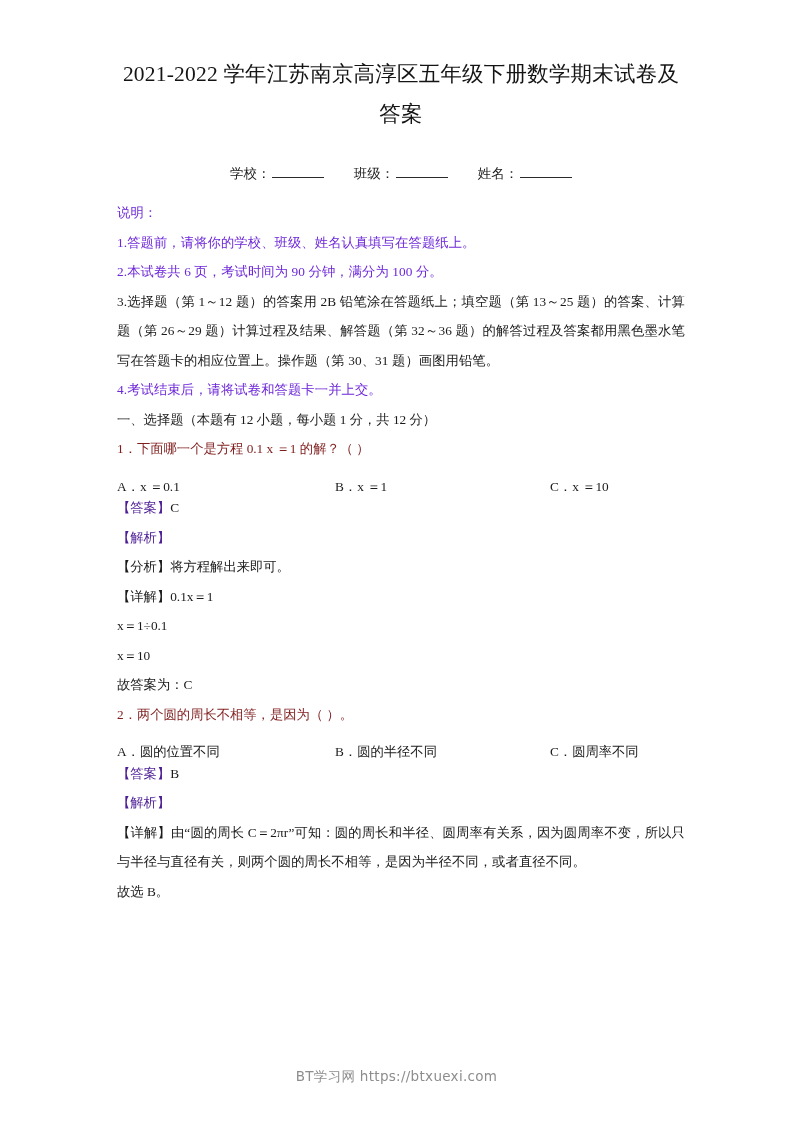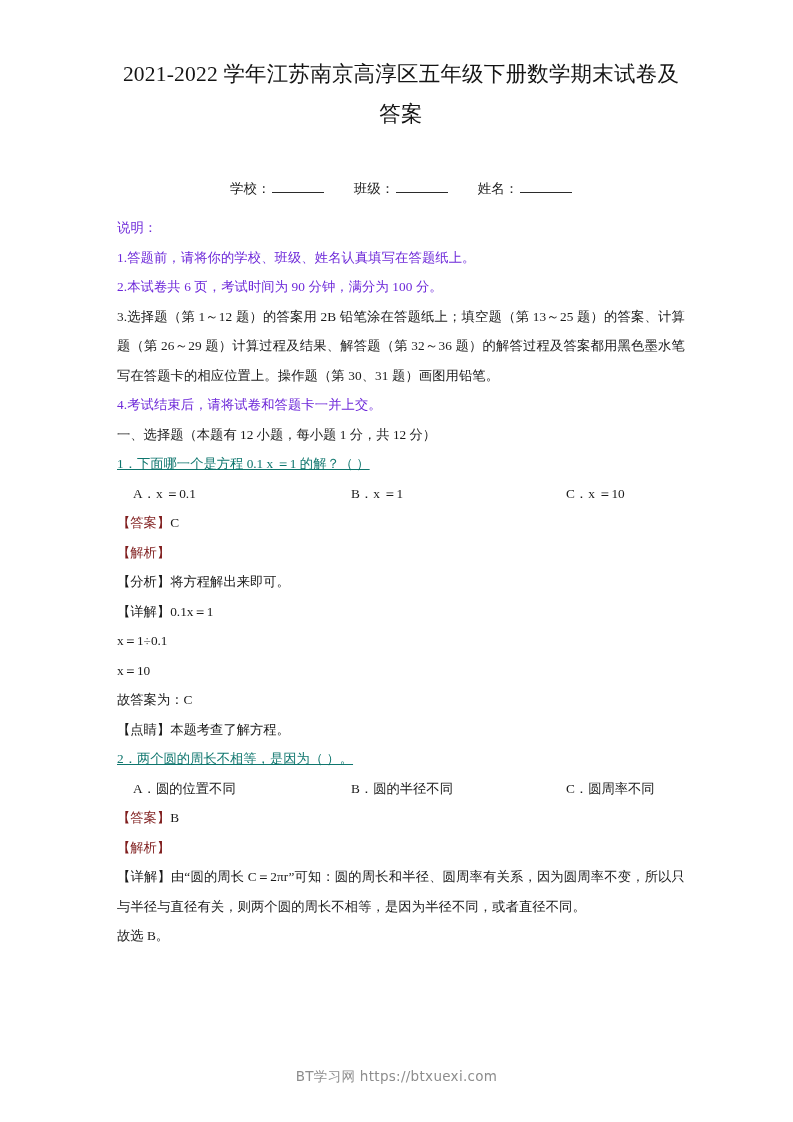--- a/index.html
+++ b/index.html
@@ -35,21 +35,21 @@
     font-size: 21.5px;
     line-height: 40px;
     text-align: center;
     letter-spacing: 0.2px;
     color: #141414;
     font-family: "Liberation Serif", "DejaVu Serif", serif;
   }
 
   
   .identity-row {
-    margin-top: 44px;
+    margin-top: 29px;
     text-align: center;
     font-size: 13.5px;
     line-height: 22px;
     color: #1a1a1a;
   }
   .identity-field {
     display: inline-block;
     margin: 0 13px;
     white-space: nowrap;
   }
@@ -85,49 +85,47 @@
     line-height: 29.5px;
     color: #1a1a1a;
     white-space: nowrap;
   }
 
   
   .question-stem {
     font-size: 13.3px;
     line-height: 29.5px;
     white-space: nowrap;
-    color: #0f766e;
-    text-decoration: underline;
+    color: #7f1d1d;
   }
   .options-row {
     position: relative;
     height: 29.5px;
     font-size: 13.3px;
     line-height: 29.5px;
     color: #1a1a1a;
   }
   .opt {
     position: absolute;
-    top: 0;
-    white-space: nowrap;
-    margin-left: 16px;
+    top: 8px;
+    white-space: nowrap;
   }
   .opt-a { left: 0px; }
   .opt-b { left: 218px; }
   .opt-c { left: 433px; }
 
   
   .tag-line {
     font-size: 13.3px;
     line-height: 29.5px;
     white-space: nowrap;
     color: #1a1a1a;
   }
   .tag {
-    color: #7f1d1d;
+    color: #4c1d95;
   }
   .tag-dark {
     color: #1a1a1a;
   }
 
   .calc-line {
     font-size: 13.3px;
     line-height: 29.5px;
     white-space: nowrap;
     color: #1a1a1a;
@@ -191,23 +189,20 @@
     </div>
     <div class="tag-line">
       <span class="tag-dark">【分析】</span><span class="tag-dark">将方程解出来即可。</span>
     </div>
     <div class="tag-line">
       <span class="tag-dark">【详解】</span><span class="tag-dark">0.1x＝1</span>
     </div>
     <div class="calc-line">x＝1÷0.1</div>
     <div class="calc-line">x＝10</div>
     <div class="calc-line">故答案为：C</div>
-    <div class="tag-line">
-      <span class="tag-dark">【点睛】</span><span class="tag-dark">本题考查了解方程。</span>
-    </div>
 
     <div class="question-stem">2．两个圆的周长不相等，是因为（      ）。</div>
     <div class="options-row">
       <span class="opt opt-a">A．圆的位置不同</span>
       <span class="opt opt-b">B．圆的半径不同</span>
       <span class="opt opt-c">C．圆周率不同</span>
     </div>
     <div class="tag-line">
       <span class="tag">【答案】</span><span class="tag-dark">B</span>
     </div>

